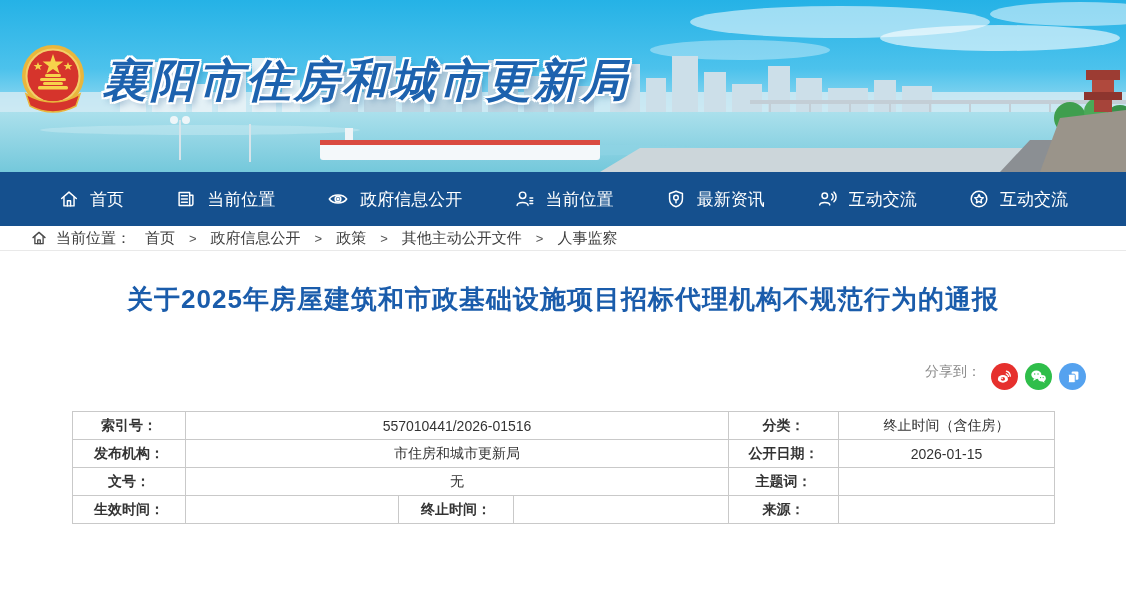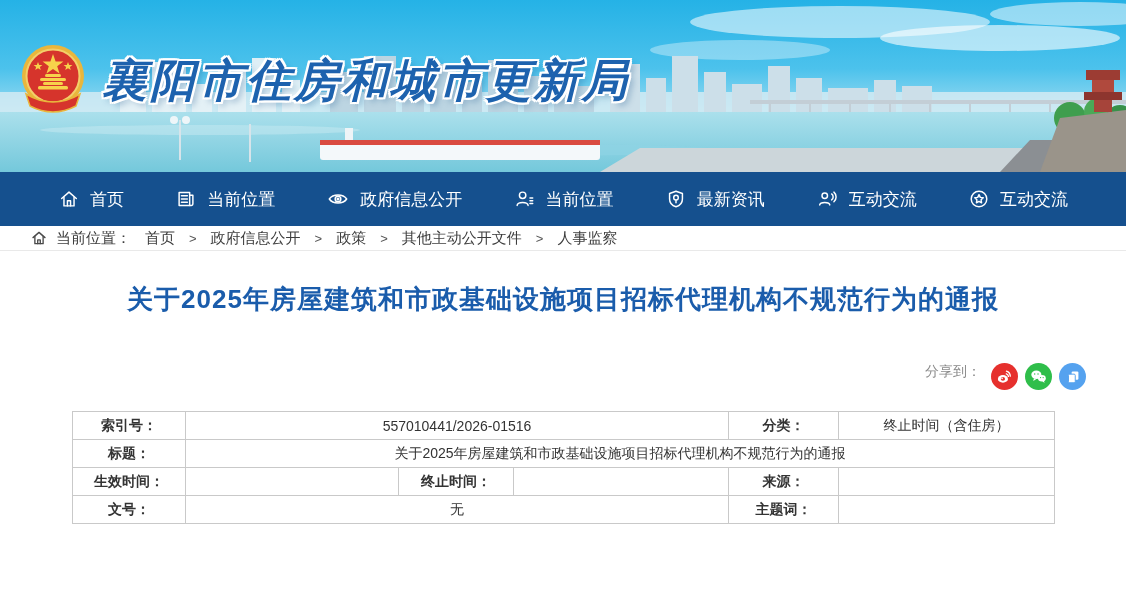--- a/index.html
+++ b/index.html
@@ -305,34 +305,36 @@
           <col style="width:216px">
       </colgroup>
       <tbody>
         <tr>
           <td class="lbl">索引号：</td>
           <td class="val" colspan="3">557010441/2026-01516</td>
           <td class="lbl">分类：</td>
           <td class="val">终止时间（含住房）</td>
         </tr>
         <tr>
-          <td class="lbl">标题：</td>
-          <td class="val" colspan="5">关于2025年房屋建筑和市政基础设施项目招标代理机构不规范行为的通报</td>
+          <td class="lbl">发布机构：</td>
+          <td class="val" colspan="3">市住房和城市更新局</td>
+          <td class="lbl">公开日期：</td>
+          <td class="val">2026-01-15</td>
+        </tr>
+        <tr>
+          <td class="lbl">文号：</td>
+          <td class="val" colspan="3">无</td>
+          <td class="lbl">主题词：</td>
+          <td class="val"></td>
         </tr>
         <tr>
           <td class="lbl">生效时间：</td>
           <td class="val"></td>
           <td class="lbl">终止时间：</td>
           <td class="val"></td>
           <td class="lbl">来源：</td>
           <td class="val"></td>
         </tr>
-        <tr>
-          <td class="lbl">文号：</td>
-          <td class="val" colspan="3">无</td>
-          <td class="lbl">主题词：</td>
-          <td class="val"></td>
-        </tr>
       </tbody>
     </table>
   </div>
 
 </div>
 
 </body></html>

